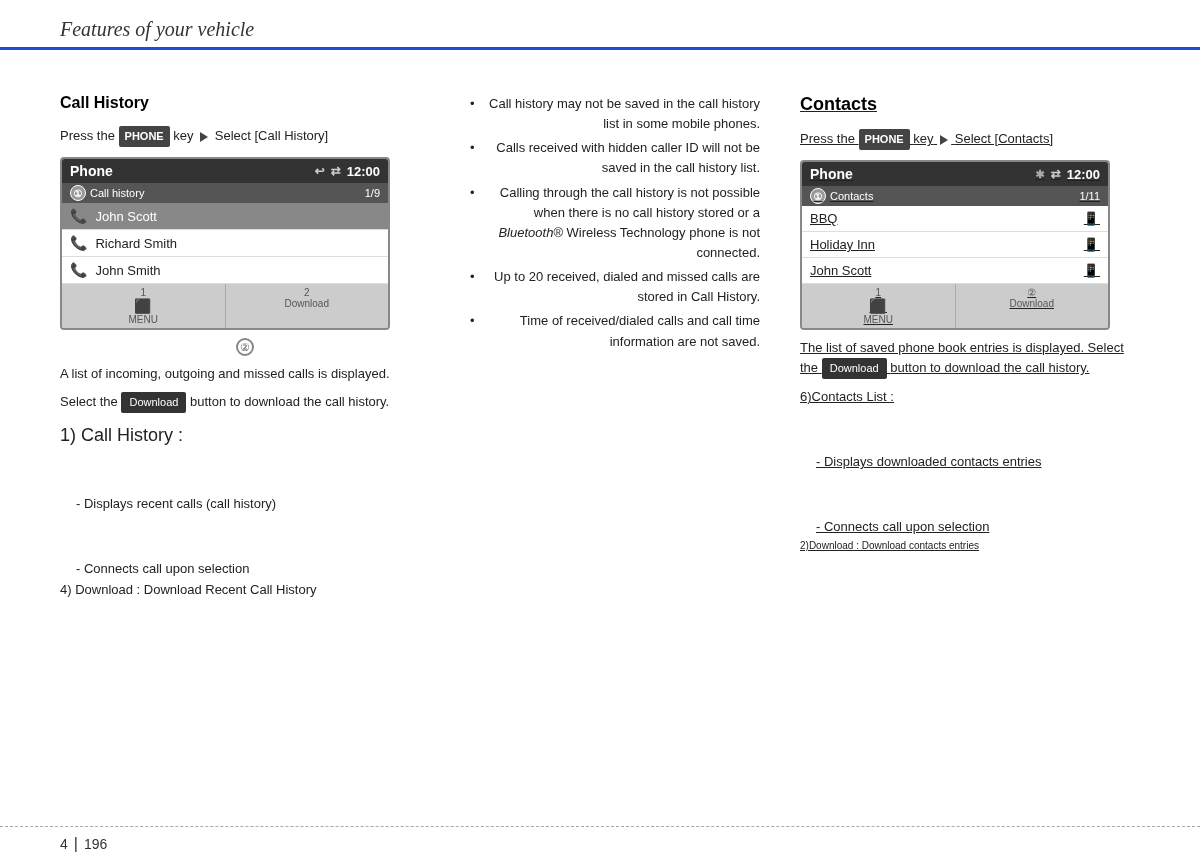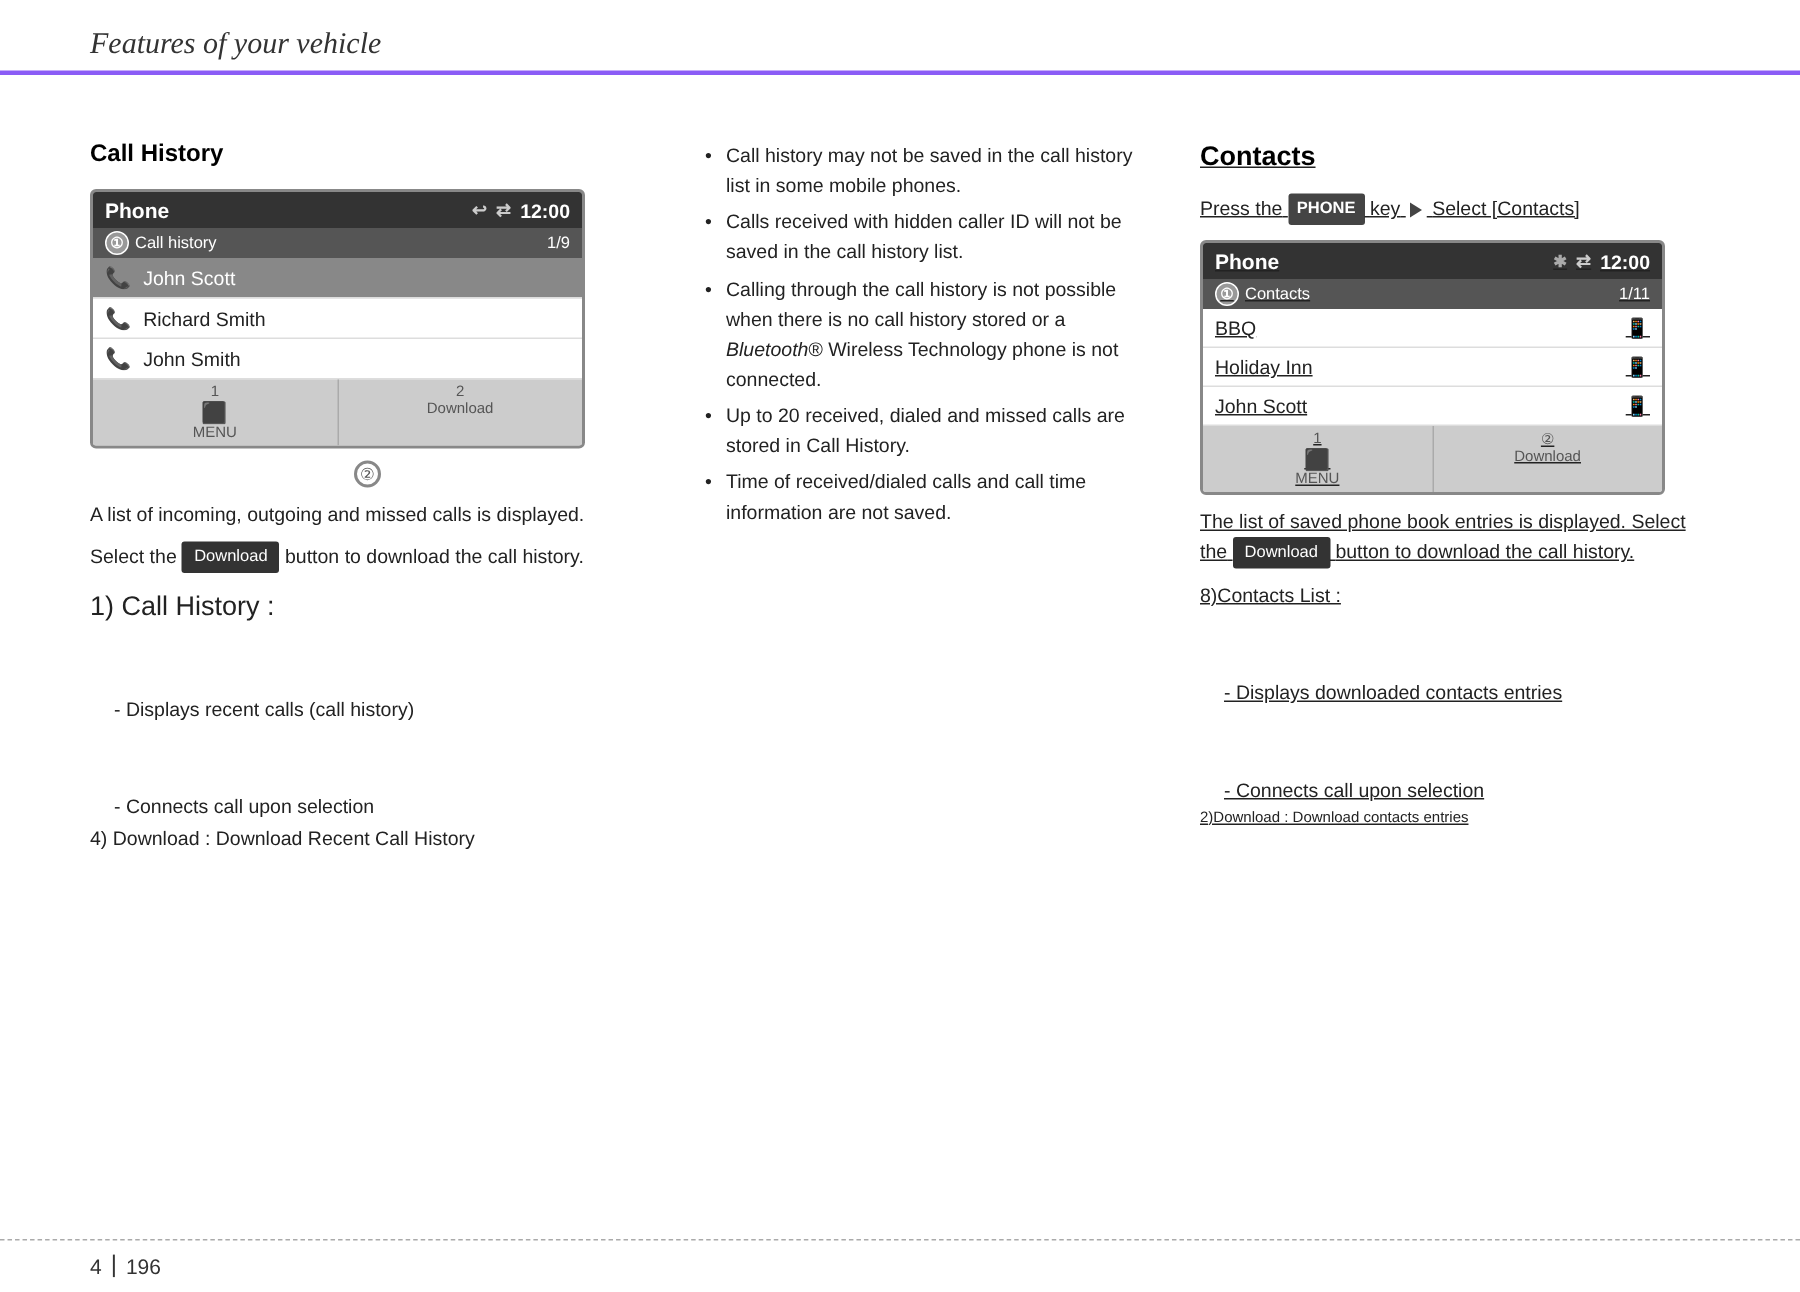--- a/index.html
+++ b/index.html
@@ -9,21 +9,21 @@
       background: #ffffff;
       font-family: Arial, Helvetica, sans-serif;
       font-size: 14px;
       color: #222;
       overflow: hidden;
     }
 
     
     .page-header {
       padding: 18px 60px 0 60px;
-      border-bottom: 3px solid #8b5cf6;
+      border-bottom: 3px solid #1d4ed8;
       padding-bottom: 6px;
     }
     .page-header-title {
       font-style: italic;
       font-size: 20px;
       color: #333;
       font-family: Georgia, serif;
     }
 
     
@@ -37,20 +37,21 @@
     
     .left-col {
       flex: 0 0 390px;
       padding-right: 20px;
     }
 
     
     .mid-col {
       flex: 0 0 330px;
       padding: 0 20px;
+      text-align: right;
     }
 
     
     .right-col {
       flex: 1;
       padding-left: 20px;
       text-decoration: underline;
     }
 
     .section-title {
@@ -311,20 +312,27 @@
 
 <div class="page-header">
   <span class="page-header-title">Features of your vehicle</span>
 </div>
 
 <div class="main-content">
 
   <div class="left-col">
     <div class="section-title">Call History</div>
 
+    <div class="body-text">
+      <span>Press the</span>
+      <span class="phone-key">PHONE</span>
+      <span> key </span>
+      <span style="display:inline-block;width:0;height:0;border-top:5px solid transparent;border-bottom:5px solid transparent;border-left:8px solid #444;vertical-align:middle;margin:0 3px;"></span>
+      <span>Select [Call History]</span>
+    </div>
 
     <div class="phone-screen">
       <div class="phone-title-bar">
         <span>Phone</span>
         <div class="phone-title-icons">
           <span class="phone-title-icon">↩</span>
           <span class="phone-title-icon">⇄</span>
           <span style="font-size:13px;color:#fff;font-weight:bold;">12:00</span>
         </div>
       </div>
@@ -446,21 +454,21 @@
       </div>
     </div>
 
     <div class="body-text">
       <span>The list of saved phone book entries is displayed. Select the</span>
       <span class="download-btn">Download</span>
       <span>button to download the call history.</span>
     </div>
 
     <div class="numbered-list">
-      <div style="font-size:13px;line-height:1.6;">8)Contacts List :</div>
+      <div style="font-size:13px;line-height:1.6;">6)Contacts List :</div>
       <div class="sub-item">- Displays downloaded contacts entries</div>
       <div class="sub-item">- Connects call upon selection</div>
       <div style="font-size:10px;line-height:1.6;">2)Download : Download contacts entries</div>
     </div>
   </div>
 </div>
 
 <div class="page-footer">
   <span class="page-num">4</span>
   <span class="page-num-separator" style="margin:0 6px;font-size:16px;">|</span>

